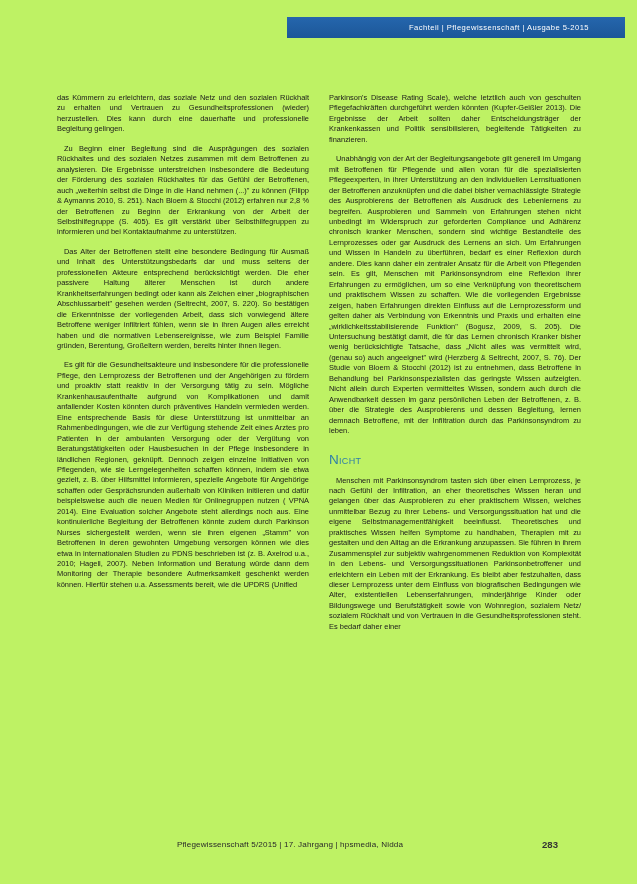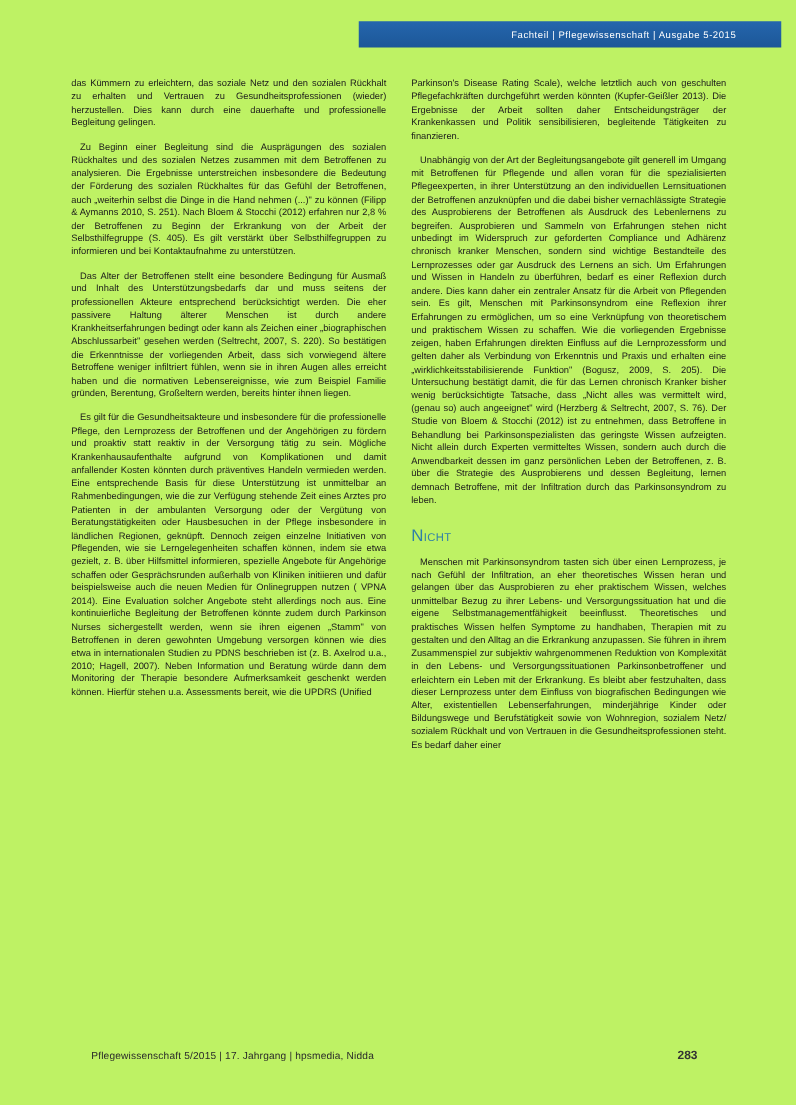--- a/index.html
+++ b/index.html
@@ -47,20 +47,21 @@
     left: 57px;
     top: 62px;
     width: 525px;
     height: 755px;
     display: flex;
     gap: 20px;
   }
   .col {
     width: 252px;
     display: block;
+    margin-top: 31px;
   }
 
   p.body-par {
     margin: 0;
     font-size: 7.45px;
     line-height: 10.45px;
     text-align: justify;
     text-justify: inter-word;
     color: #1a1a1a;
     hyphens: manual;
@@ -87,23 +88,24 @@
   
   .footer {
     position: absolute;
     left: 57px;
     top: 838px;
     width: 525px;
     height: 14px;
   }
   .footer-center {
     position: absolute;
-    left: 16px;
+    left: 0;
     top: 0;
     width: 466px;
+    text-align: center;
     font-size: 8.1px;
     color: #2a2a2a;
     line-height: 14px;
     letter-spacing: 0.15px;
     white-space: nowrap;
   }
   .footer-page {
     position: absolute;
     right: 0;
     top: 0;

